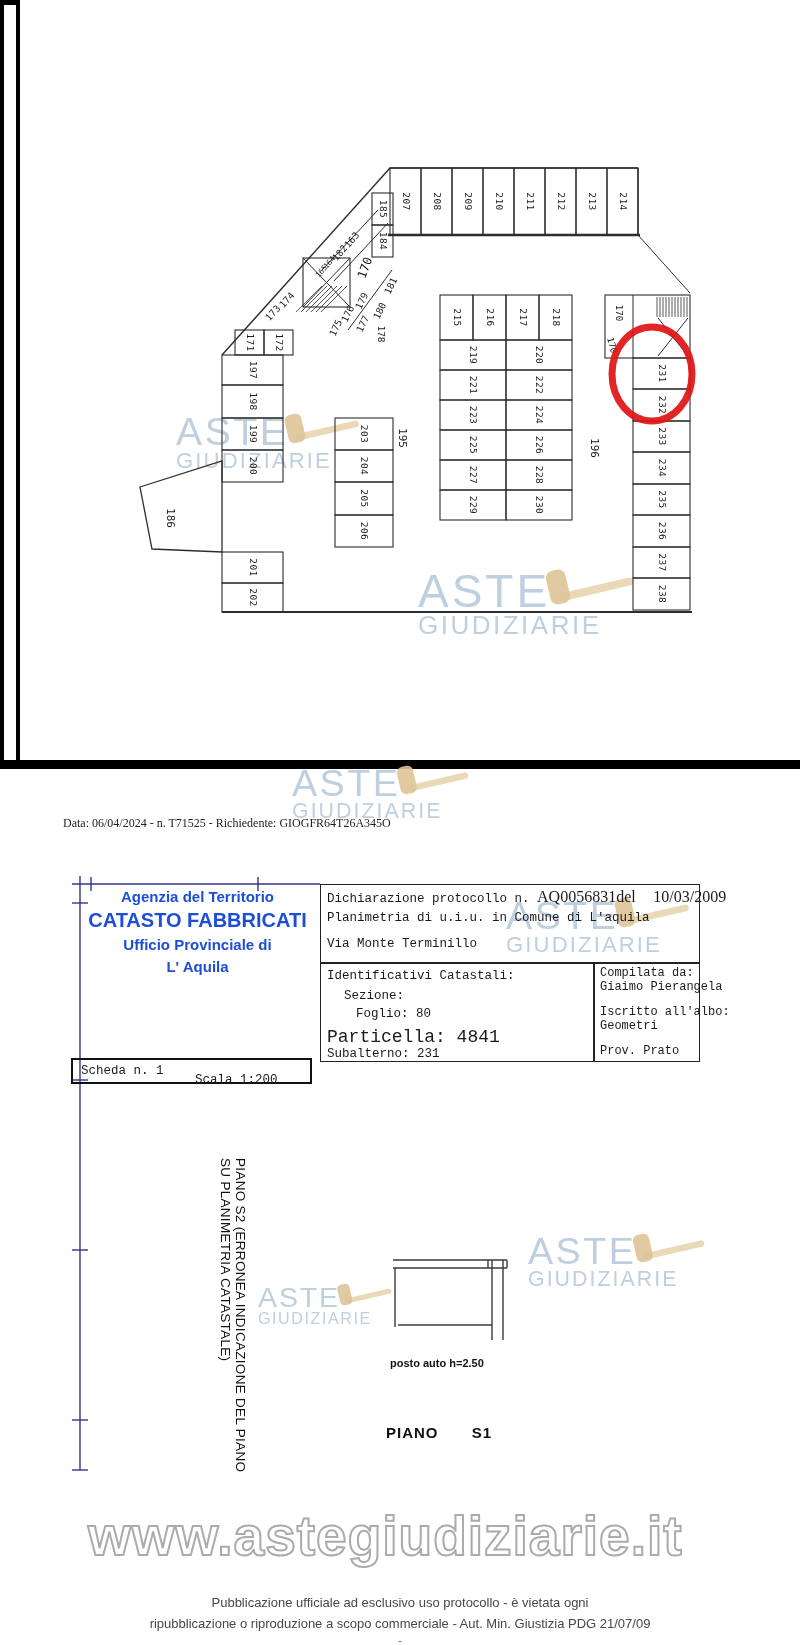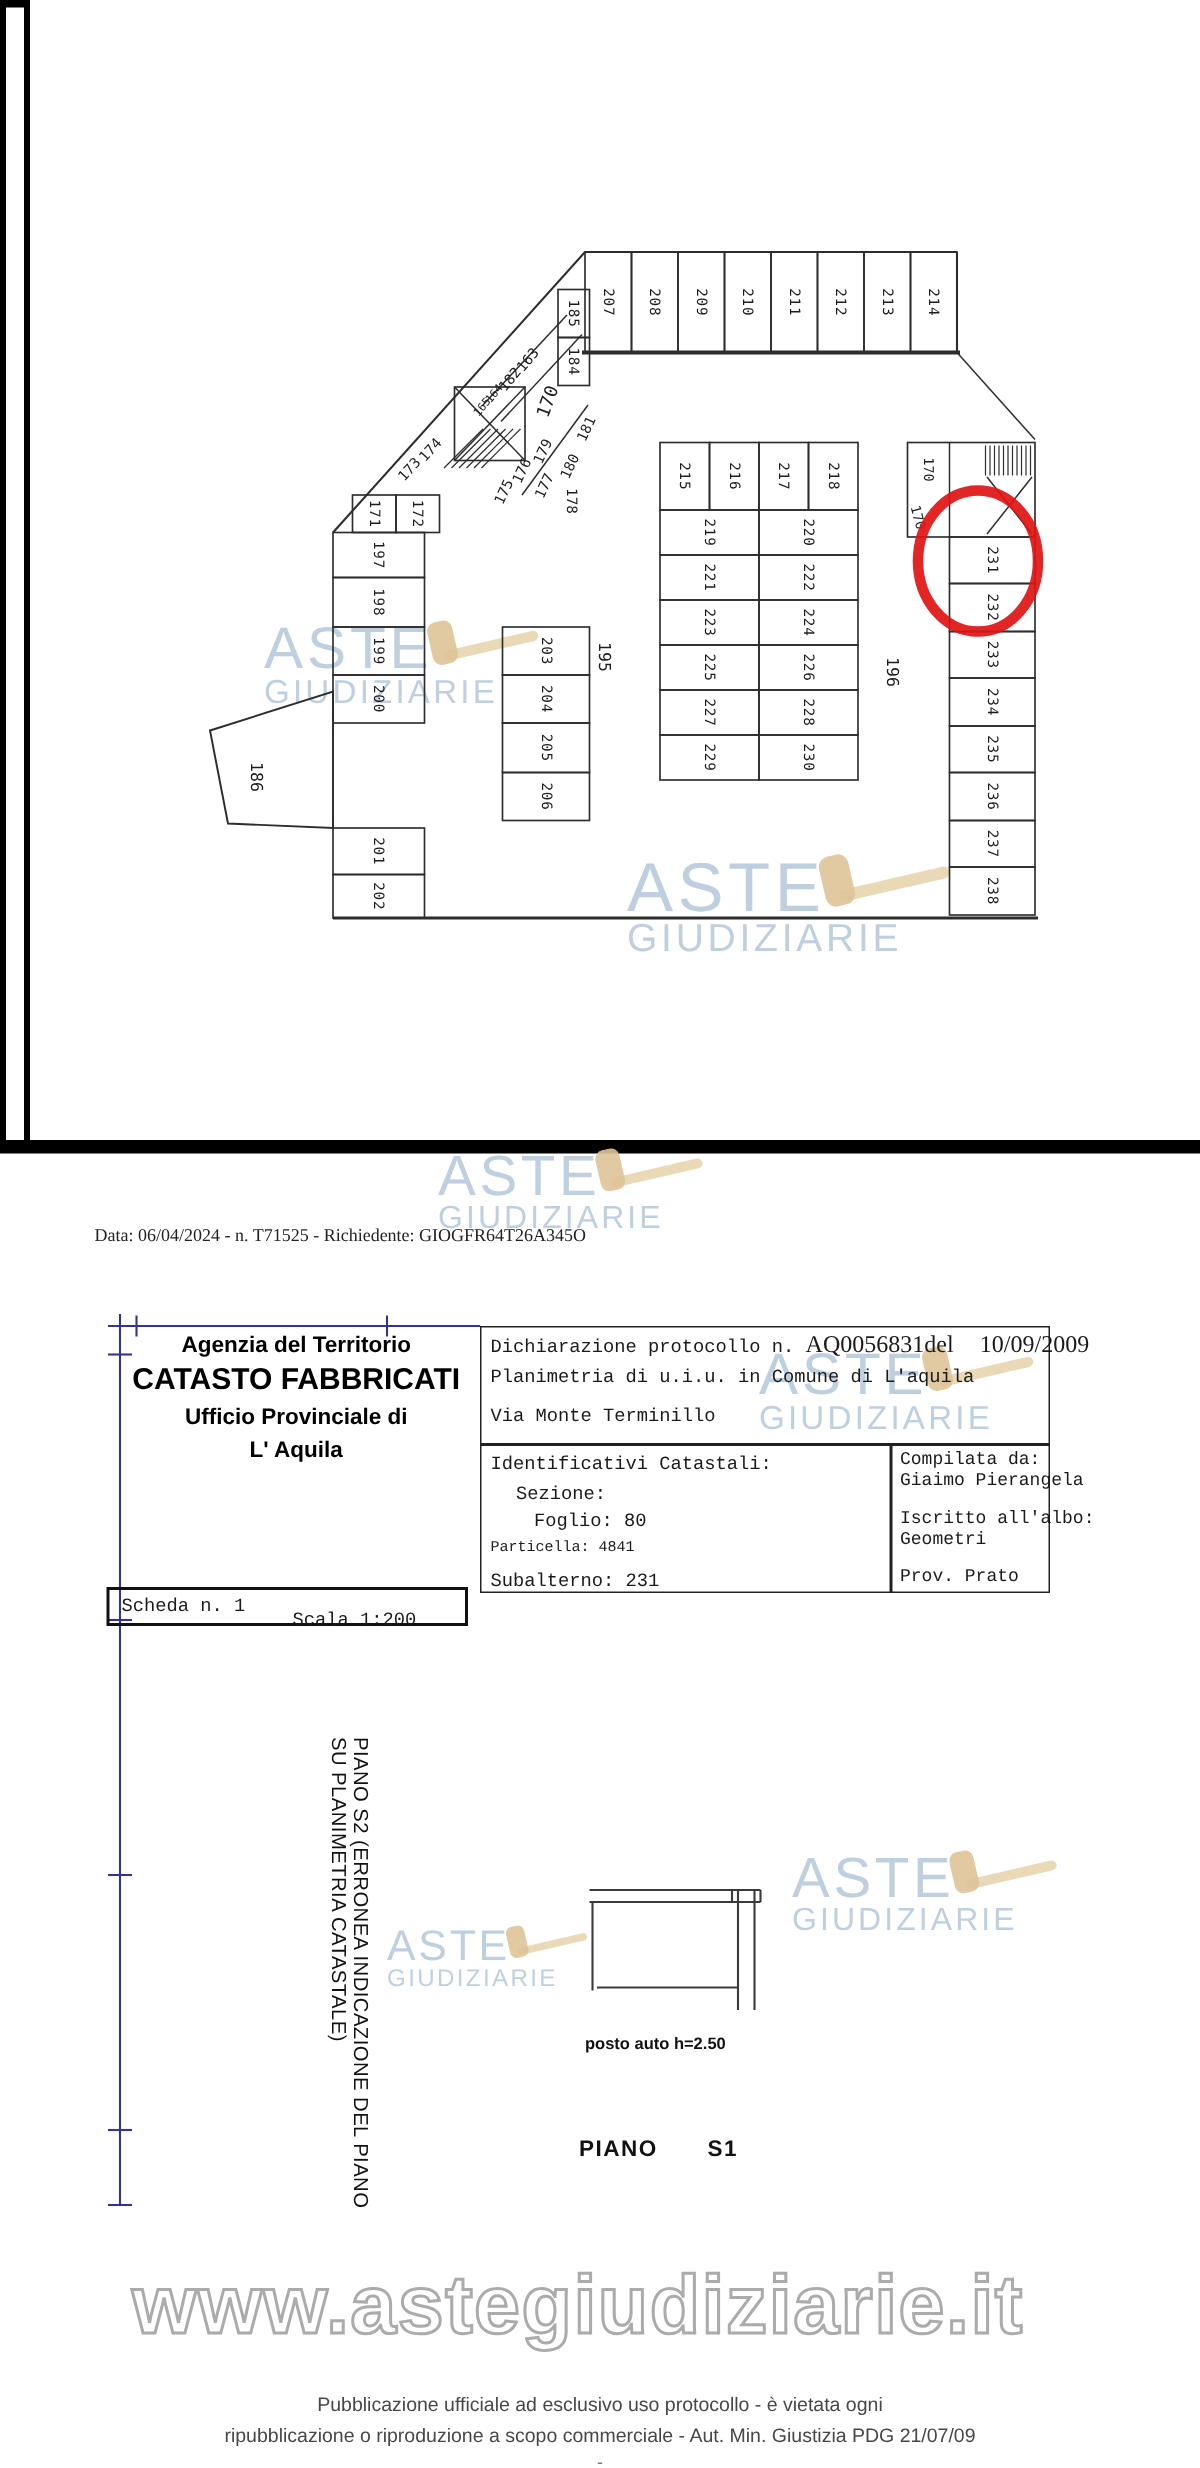--- a/index.html
+++ b/index.html
@@ -29,21 +29,21 @@
   }
   .wm-gavel { position:absolute; left:118px; top:-6px; }
 
   
   #floorplan-svg { position:absolute; left:0; top:0; z-index:2; }
 
   
   .doc-text { position:absolute; z-index:3; white-space:nowrap; }
   .tbl-border { position:absolute; z-index:2; }
   .office { text-align:center; z-index:3; }
-  .office div { font-weight:700; color:#000000; }
+  .office div { font-weight:700; color:#1d4ed8; }
 
   .vertical-note {
     position:absolute; left:248px; top:1158px; width:362px;
     transform: rotate(90deg); transform-origin: 0 0;
     font-size:13.5px; line-height:15px; color:#111; letter-spacing:0.3px;
     z-index:3;
   }
 
   .www-wm {
     position:absolute; left:88px; top:1504px; width:624px; text-align:left;
@@ -291,29 +291,29 @@
 <div class="abs office" style="left:85px;top:888px;width:225px;">
   <div style="font-size:15px;">Agenzia del Territorio</div>
   <div style="font-size:20px;margin-top:4px;">CATASTO FABBRICATI</div>
   <div style="font-size:15px;margin-top:4px;">Ufficio Provinciale di</div>
   <div style="font-size:15px;margin-top:5px;">L' Aquila</div>
 </div>
 
 <div class="doc-text mono" style="left:327px;top:888px;font-size:12.5px;">
   <span>Dichiarazione protocollo n.</span>
   <span class="serif" style="font-size:16px;">AQ0056831del</span>
-  <span class="serif" style="font-size:16px;margin-left:10px;">10/09/2009</span>
+  <span class="serif" style="font-size:16px;margin-left:10px;">10/03/2009</span>
 </div>
 <div class="doc-text mono" style="left:327px;top:911px;font-size:12.5px;">Planimetria di u.i.u. in Comune di L'aquila</div>
 <div class="doc-text mono" style="left:327px;top:937px;font-size:12.5px;">Via Monte Terminillo</div>
 
 <div class="doc-text mono" style="left:327px;top:969px;font-size:12.5px;">Identificativi Catastali:</div>
 <div class="doc-text mono" style="left:344px;top:989px;font-size:12.5px;">Sezione:</div>
 <div class="doc-text mono" style="left:356px;top:1007px;font-size:12.5px;">Foglio: 80</div>
-<div class="doc-text mono" style="left:327px;top:1027px;font-size:10px;">Particella: 4841</div>
+<div class="doc-text mono" style="left:327px;top:1027px;font-size:18px;">Particella: 4841</div>
 <div class="doc-text mono" style="left:327px;top:1047px;font-size:12.5px;">Subalterno: 231</div>
 
 <div class="doc-text mono" style="left:600px;top:966px;font-size:12px;">Compilata da:</div>
 <div class="doc-text mono" style="left:600px;top:980px;font-size:12px;">Giaimo Pierangela</div>
 <div class="doc-text mono" style="left:600px;top:1005px;font-size:12px;">Iscritto all'albo:</div>
 <div class="doc-text mono" style="left:600px;top:1019px;font-size:12px;">Geometri</div>
 <div class="doc-text mono" style="left:600px;top:1044px;font-size:12px;">Prov. Prato</div>
 
 <div class="abs" style="left:71px;top:1058px;width:241px;height:26px;border:2px solid #111;z-index:3;background:transparent;">
   <span class="doc-text mono" style="left:8px;top:4px;font-size:12.5px;">Scheda n. 1</span>

